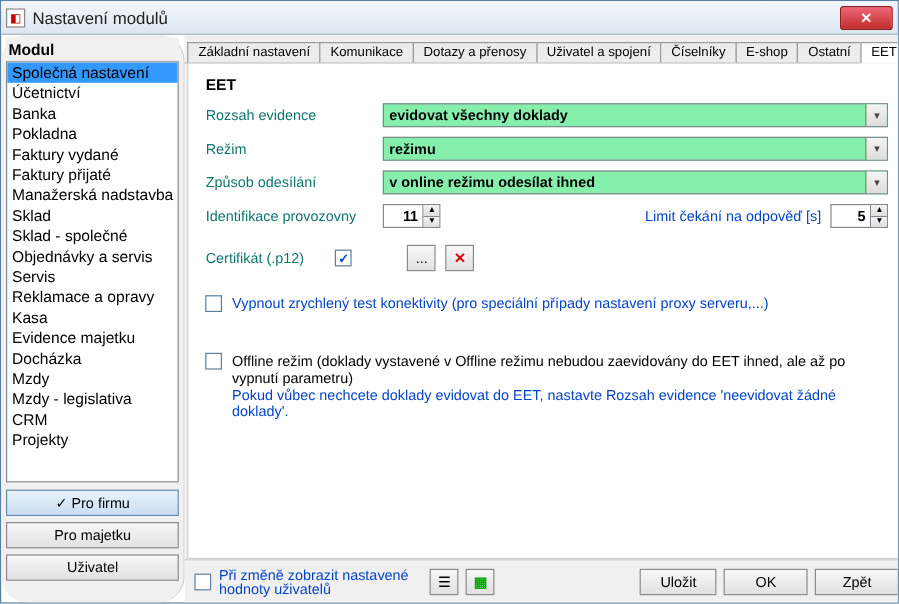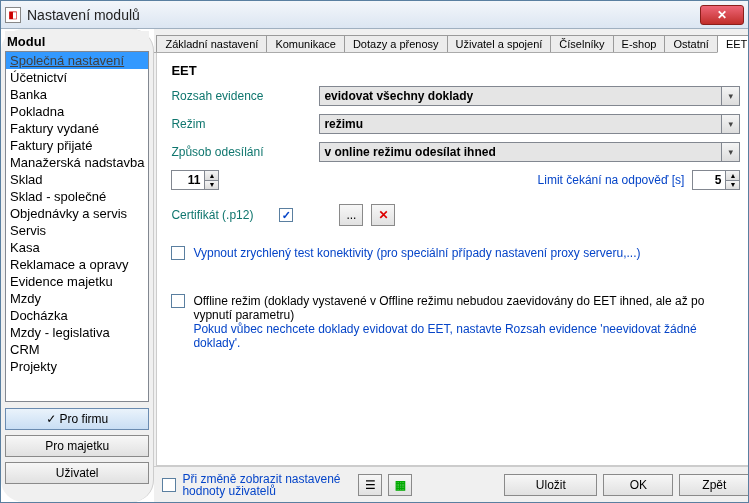--- a/index.html
+++ b/index.html
@@ -74,22 +74,21 @@
     overflow-x: hidden;
   }
   .module-item {
     padding: 1px 4px;
     font-size: 13px;
     white-space: nowrap;
     cursor: default;
   }
   .module-item.selected {
     background: #3399ff;
-    color: #404040;
-    text-decoration: underline;
+    color: #000000;
   }
   .left-buttons {
     padding-top: 6px;
     display:flex;flex-direction:column;gap:5px;
   }
   .btn {
     height: 22px;
     background: linear-gradient(#f7f7f7,#e1e1e1);
     border: 1px solid #8a8a8a;
     font-size: 12px;
@@ -158,21 +157,21 @@
   .link-label {
     color:#0f766e;
     width:140px;
     cursor:pointer;
   }
   .combo {
     flex:1;
     display:flex;
     border:1px solid #828790;
     height:20px;
-    background:#e5e5e5;
+    background:#86efac;
     align-items:center;
   }
   .combo .val {
     flex:1;
     padding:0 4px;
     font-weight:bold;
     font-size:12px;
   }
   .combo .arrow {
     width:18px;height:100%;
@@ -244,25 +243,25 @@
         <div class="module-item">Účetnictví</div>
         <div class="module-item">Banka</div>
         <div class="module-item">Pokladna</div>
         <div class="module-item">Faktury vydané</div>
         <div class="module-item">Faktury přijaté</div>
         <div class="module-item">Manažerská nadstavba</div>
         <div class="module-item">Sklad</div>
         <div class="module-item">Sklad - společné</div>
         <div class="module-item">Objednávky a servis</div>
         <div class="module-item">Servis</div>
+        <div class="module-item">Reklamace a opravy</div>
         <div class="module-item">Kasa</div>
-        <div class="module-item">Reklamace a opravy</div>
         <div class="module-item">Evidence majetku</div>
+        <div class="module-item">Docházka</div>
         <div class="module-item">Mzdy</div>
-        <div class="module-item">Docházka</div>
         <div class="module-item">Mzdy - legislativa</div>
         <div class="module-item">CRM</div>
         <div class="module-item">Projekty</div>
       </div>
     <div class="left-buttons">
       <button class="btn primary">✓ Pro firmu</button>
       <button class="btn">Pro majetku</button>
       <button class="btn">Uživatel</button>
     </div>
   </div>
@@ -300,20 +299,21 @@
 
       <div class="row">
         <span class="link-label">Způsob odesílání</span>
         <div class="combo">
           <span class="val">v online režimu odesílat ihned</span>
           <span class="arrow">▾</span>
         </div>
       </div>
 
       <div class="row">
+        <span class="link-label">Identifikace provozovny</span>
         <div class="spin">
           <span class="num">11</span>
           <span class="arrows">
               <div>▲</div>
               <div>▼</div>
             </span>
         </div>
         <span style="flex:1"></span>
         <span class="blue-text">Limit čekání na odpověď [s]</span>
         <div class="spin">
@@ -346,18 +346,18 @@
         </div>
       </div>
     </div>
 
     <div class="bottom-bar">
       <span class="checkbox"></span>
       <span class="blue-text" style="max-width:170px;line-height:12px">Při změně zobrazit nastavené hodnoty uživatelů</span>
       <span class="icon-btn">☰</span>
       <span class="icon-btn" style="color:#0a0;font-weight:bold">▦</span>
       <span class="bottom-spacer"></span>
-      <button class="btn" style="width:93px">Uložit</button>
+      <button class="btn" style="width:64px">Uložit</button>
       <button class="btn" style="width:70px">OK</button>
       <button class="btn" style="width:70px">Zpět</button>
     </div>
   </div>
 </div>
 
 </body></html>

